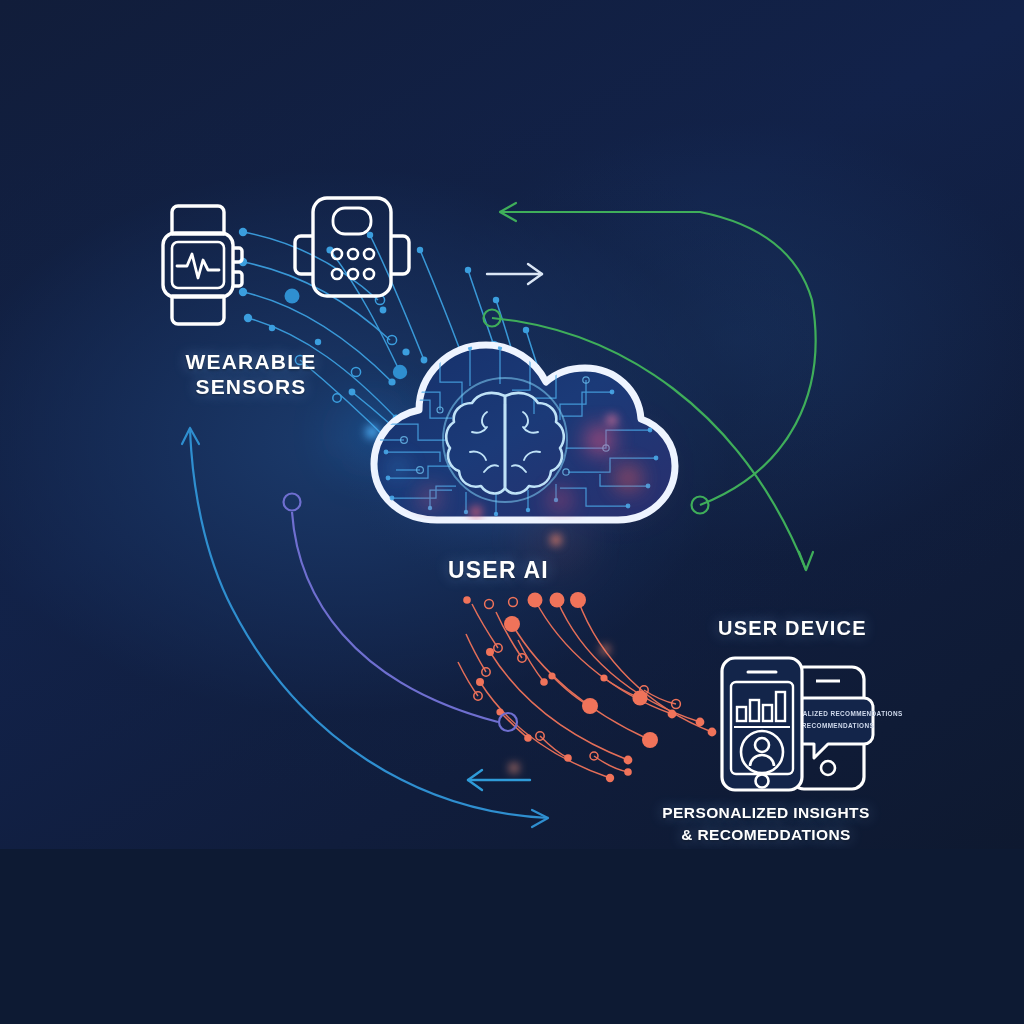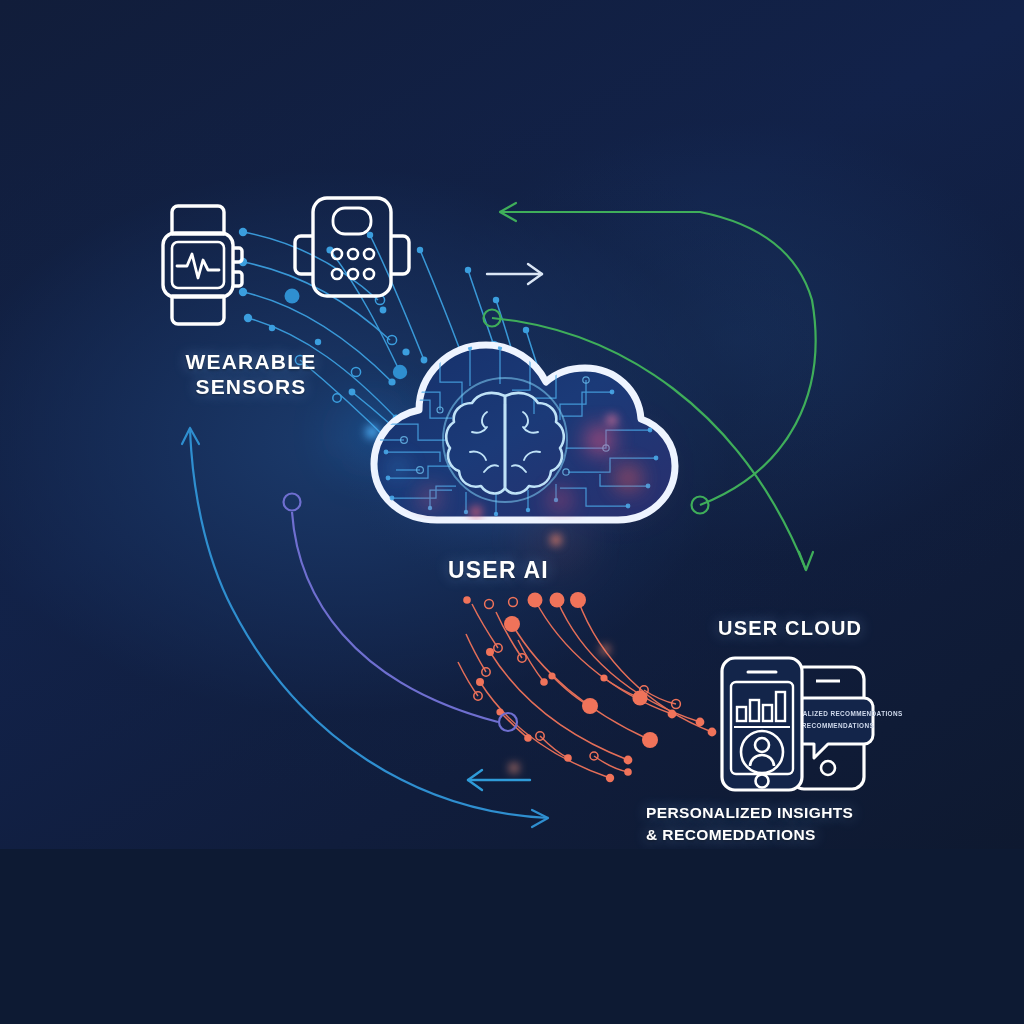--- a/index.html
+++ b/index.html
@@ -12,21 +12,21 @@
       linear-gradient(150deg,#111d3a 0%,#12224a 42%,#101d3c 72%,#0e1930 100%);
   }
   .lbl{
     position:absolute;color:#ffffff;font-weight:700;letter-spacing:1.2px;
     text-shadow:0 0 14px rgba(140,190,255,0.45),0 1px 3px rgba(0,0,0,0.55);
     white-space:pre-line;line-height:1.18;
   }
   #lbl-wearable{left:146px;top:350px;font-size:21px;text-align:center;width:210px;}
   #lbl-cloud{left:448px;top:557px;font-size:23px;}
   #lbl-user{left:718px;top:617px;font-size:20px;}
-  #lbl-caption{left:646px;top:802px;font-size:15.5px;font-weight:700;width:240px;letter-spacing:.4px;line-height:1.45;}
+  #lbl-caption{left:646px;top:802px;font-size:15.5px;font-weight:700;text-align:center;width:240px;letter-spacing:.4px;line-height:1.45;}
   svg.layer{position:absolute;left:0;top:0;width:1024px;height:1024px;overflow:visible;}
   .bubble-txt{
     font-size:6.4px;fill:#cfd9ec;letter-spacing:.4px;font-weight:700;
     filter:url(#softblur);
   }
 </style>
 </head>
 <body>
 
 <div id="stage">
@@ -366,17 +366,17 @@
         <circle cx="762" cy="745" r="7"></circle>
         <path d="M750,766 a12,11 0 0 1 24,0"></path>
       </g>
       <circle cx="762" cy="781" r="6.5" fill="none" stroke="#ffffff" stroke-width="2.6"></circle>
     </g>
   </svg>
 
   <div class="lbl" id="lbl-wearable">WEARABLE
 SENSORS</div>
   <div class="lbl" id="lbl-cloud">USER AI</div>
-  <div class="lbl" id="lbl-user">USER CLOUD</div>
+  <div class="lbl" id="lbl-user">USER DEVICE</div>
   <div class="lbl" id="lbl-caption">PERSONALIZED INSIGHTS
 &amp; RECOMEDDATIONS</div>
 
 </div>
 
 </body></html>

